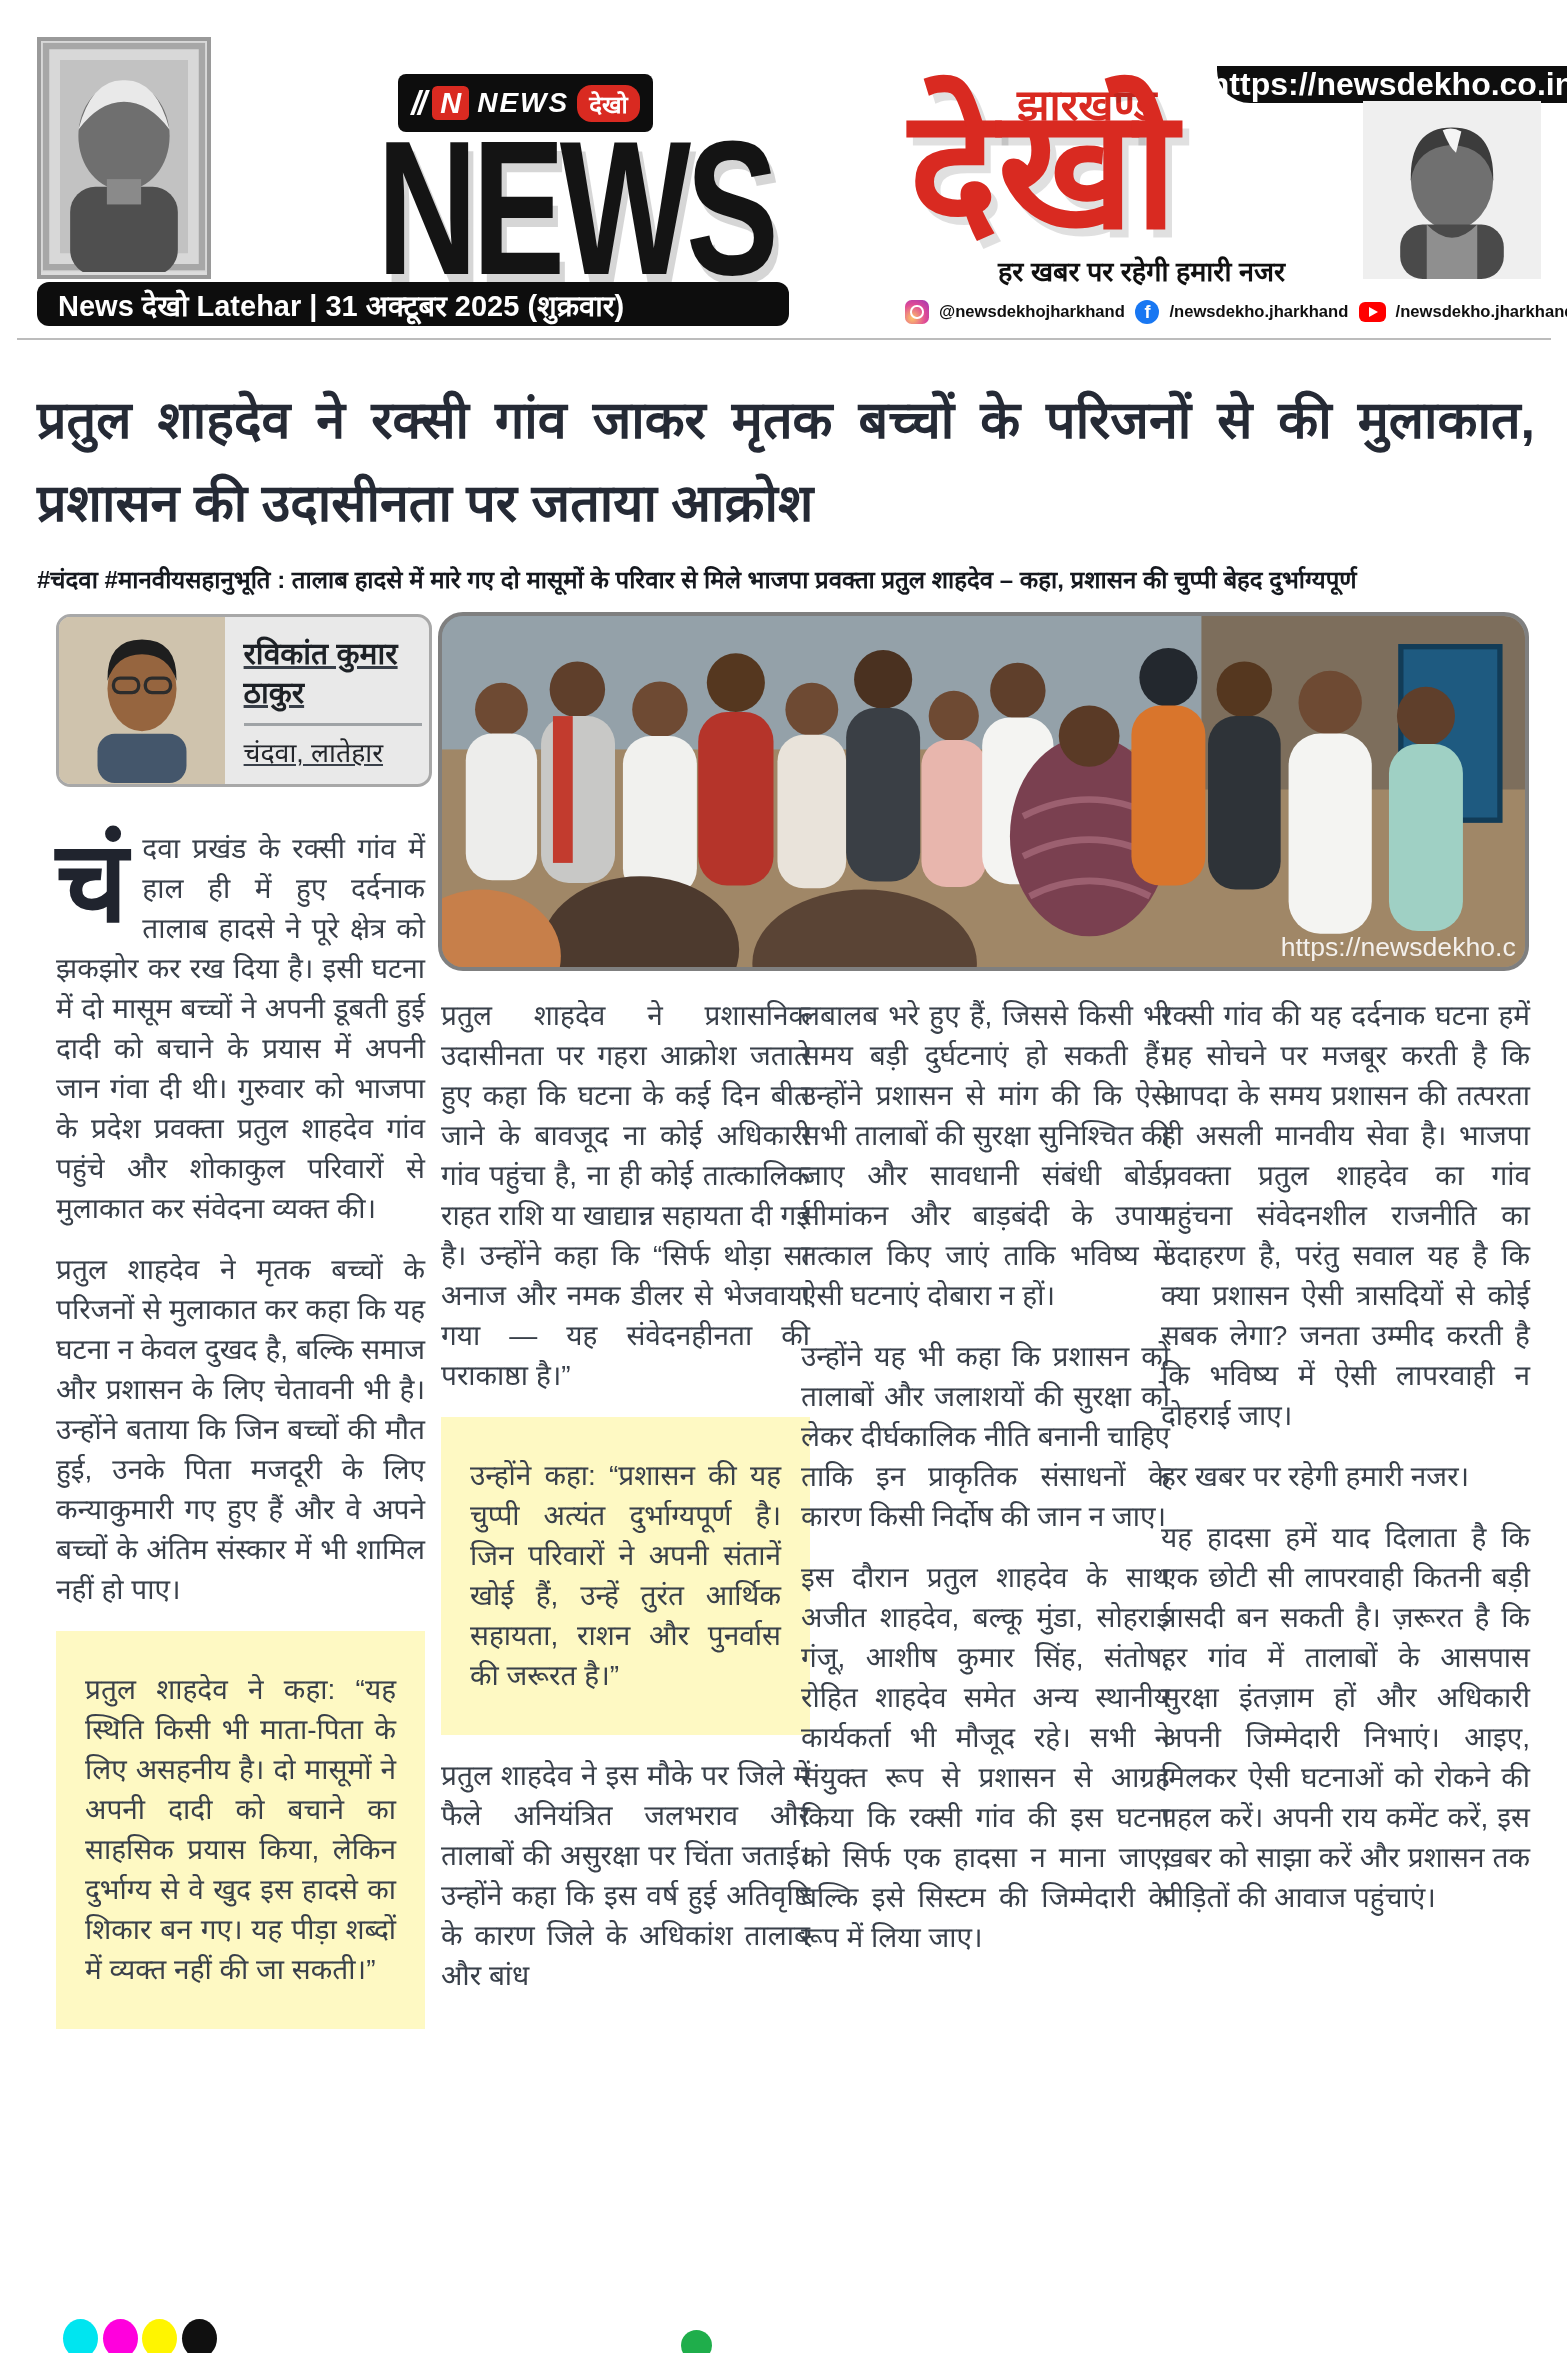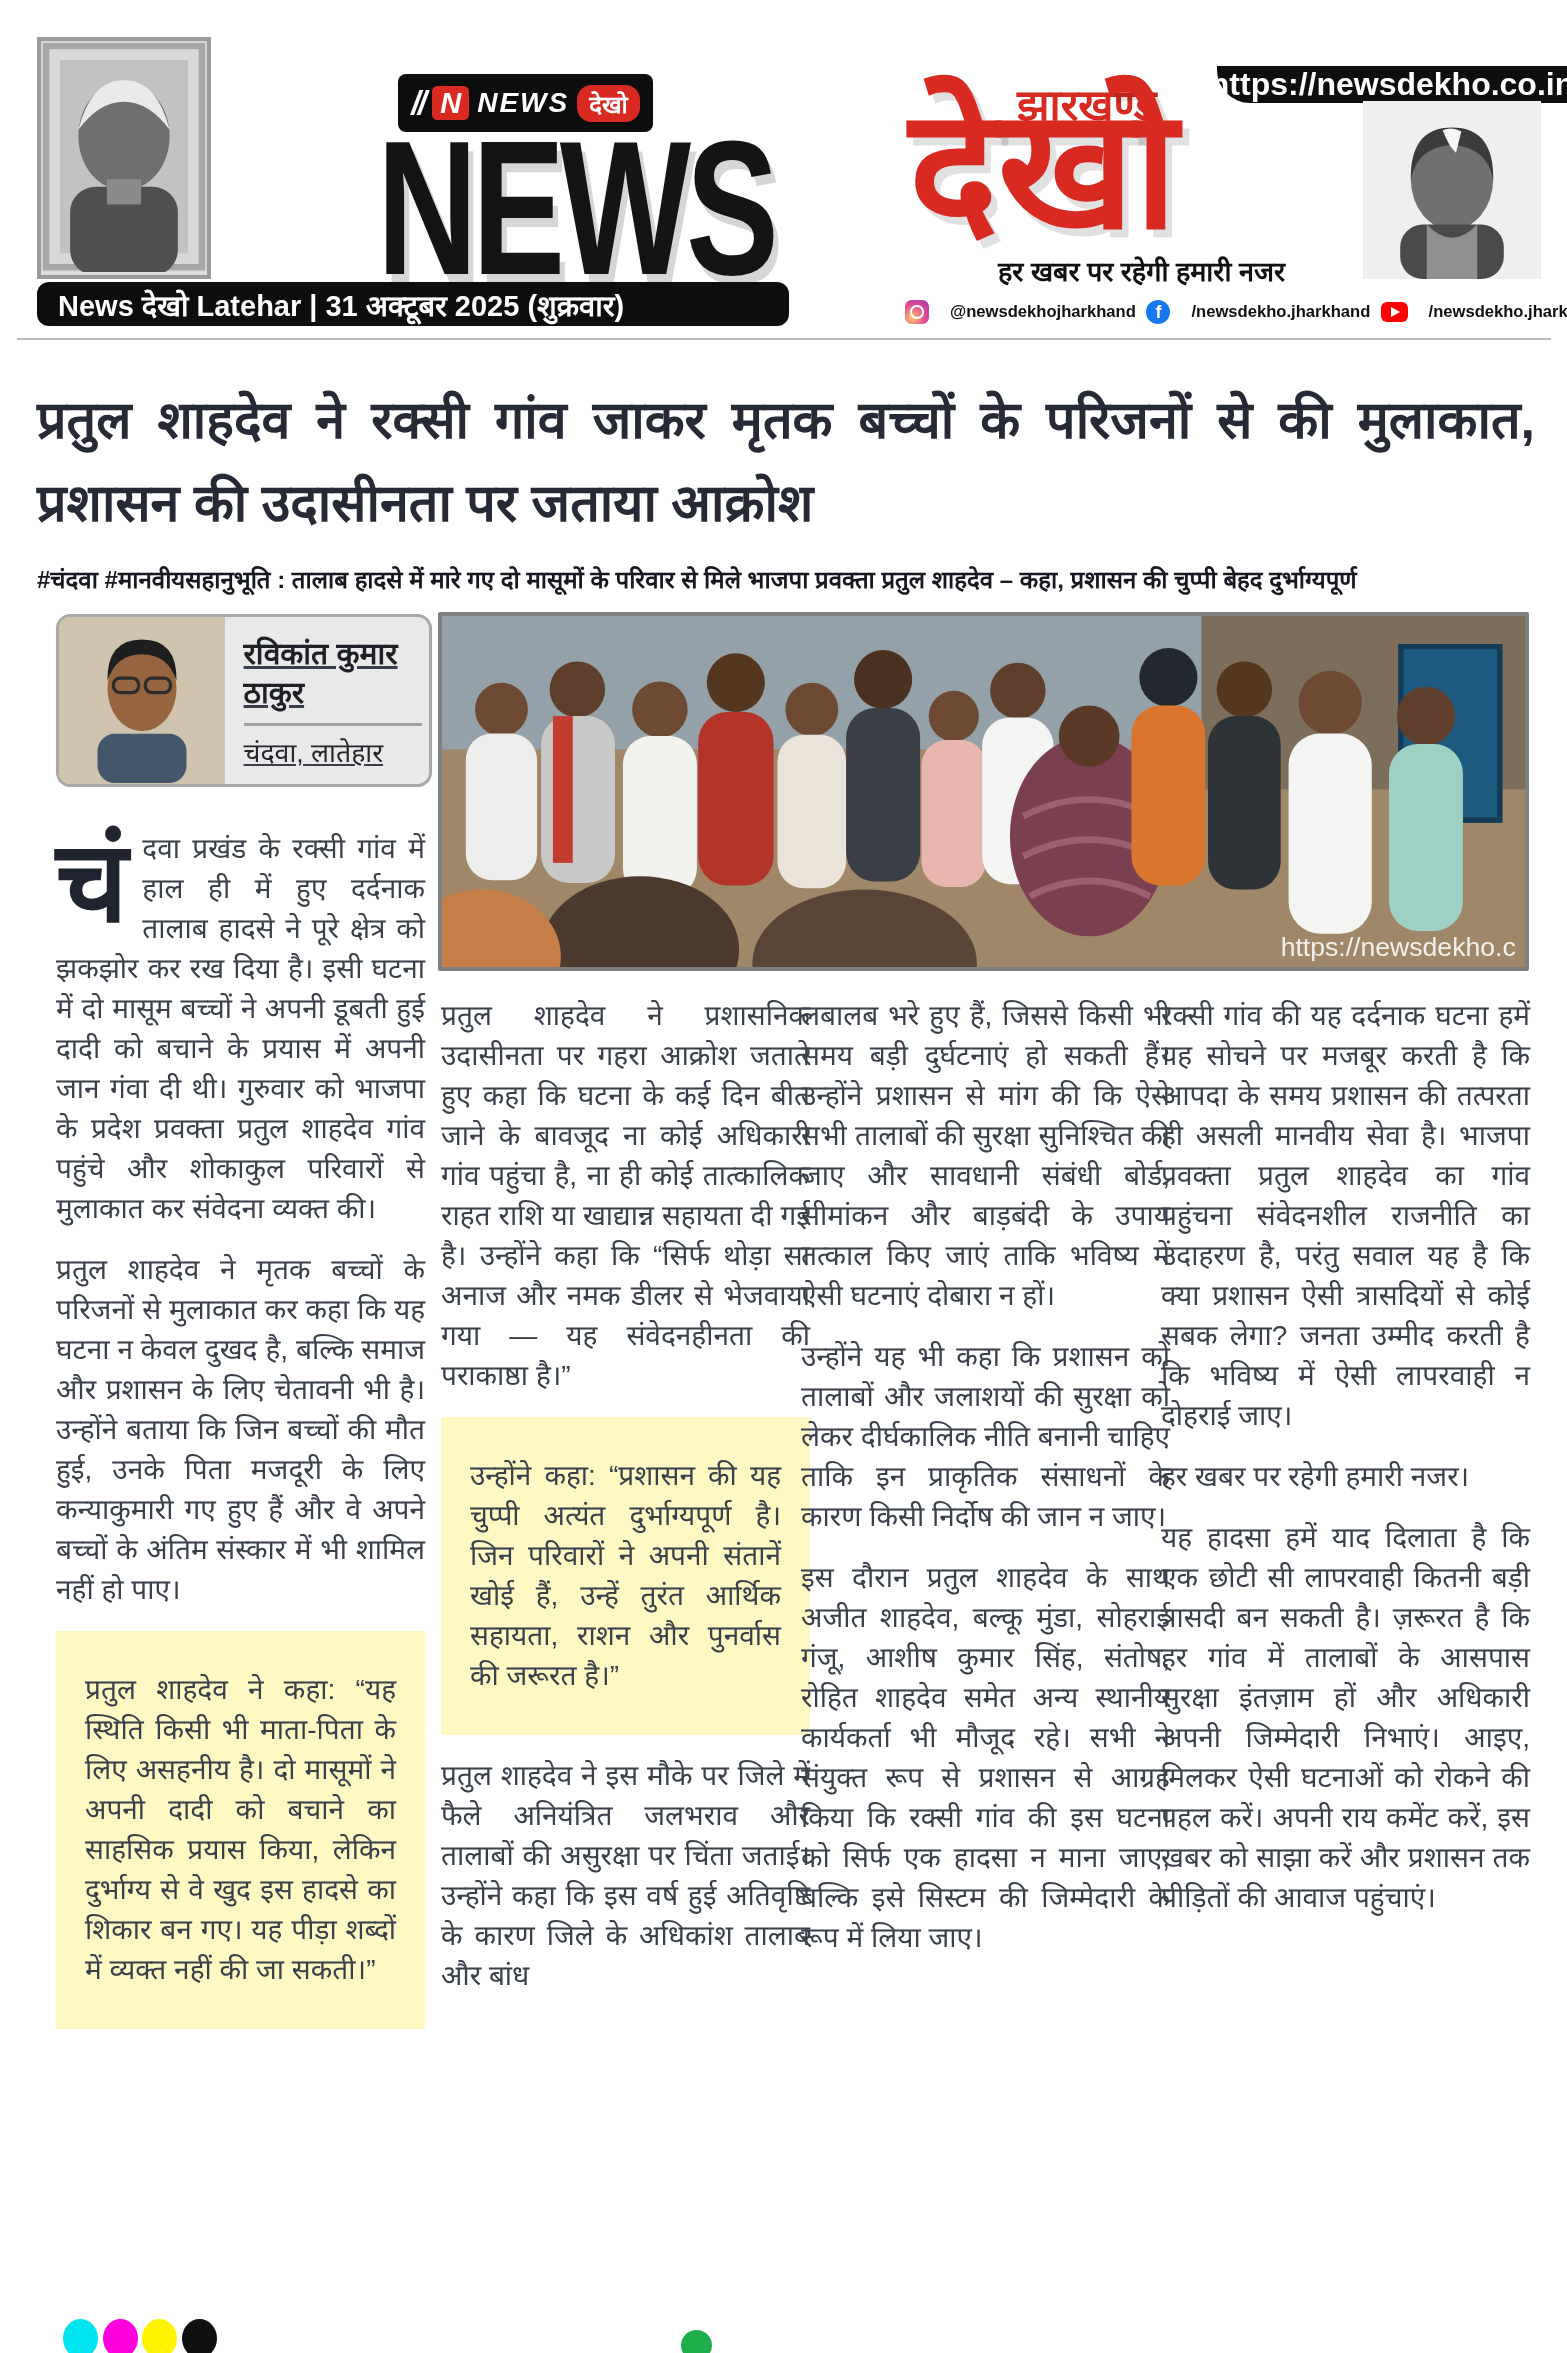--- a/index.html
+++ b/index.html
@@ -25,21 +25,21 @@
   .logo-dekho{position:absolute;left:909px;top:78px;font-size:167px;line-height:1.1;font-weight:800;
       color:#d92a21;text-shadow:6.6px 8px 0 rgba(0,0,0,0.12);}
   .logo-tagline{position:absolute;left:998px;top:252px;font-size:27px;font-weight:800;color:#101010;}
   .url-bar{position:absolute;left:1217px;top:66px;width:350px;height:37px;background:#0e0e0e;color:#fff;
       font-weight:800;font-size:32px;display:flex;align-items:center;justify-content:center;
       border-radius:0 0 0 33px;}
   .edition-bar{position:absolute;left:37px;top:282px;width:752px;height:44px;background:#0d0d0d;color:#fff;
       border-radius:12px;display:flex;align-items:center;padding-left:21px;font-size:29px;font-weight:700;
       box-sizing:border-box;white-space:nowrap;}
   .social-row{position:absolute;left:905px;top:300px;display:flex;gap:10.6px;align-items:center;}
-  .social-item{display:flex;gap:21px;align-items:center;font-size:16.6px;font-weight:800;color:#101010;white-space:nowrap;}
+  .social-item{display:flex;gap:10px;align-items:center;font-size:16.6px;font-weight:800;color:#101010;white-space:nowrap;}
   .s-ic{flex:none;display:flex;align-items:center;justify-content:center;}
   .ig{width:24px;height:24px;border-radius:6.6px;position:relative;
       background:radial-gradient(circle at 30% 75%,#fdc468,#df4996 55%,#9b36b7);}
   .ig::after{content:"";position:absolute;inset:5.3px;border:2px solid #fff;border-radius:50%;}
   .fb{width:24px;height:24px;border-radius:50%;background:#1877f2;color:#fff;font-weight:900;font-size:18px;}
   .fb::before{content:"f";}
   .yt{width:26.6px;height:20px;border-radius:6px;background:#f00;}
   .yt::before{content:"";display:block;width:0;height:0;border-left:9.3px solid #fff;
       border-top:5.3px solid transparent;border-bottom:5.3px solid transparent;margin-left:2.7px;}
   .header-rule{position:absolute;left:16.6px;top:338px;width:1534px;height:2px;background:#bcbcbc;}
@@ -53,21 +53,21 @@
   .reporter-card{position:absolute;left:56px;top:614px;width:376px;height:173px;background:#e9e9e9;
       border:3.3px solid #a8a8a8;border-radius:14.6px;overflow:hidden;display:flex;box-sizing:border-box;}
   .reporter-photo{width:166px;height:100%;flex:none;background:#cfc3ad;}
   .reporter-info{padding:17.3px 0 0 18.6px;box-sizing:border-box;text-decoration:underline;}
   .reporter-name{font-size:30px;font-weight:800;color:#1d2126;line-height:1.3;width:178px;}
   .reporter-divider{height:3.3px;background:#9fa3a6;margin:10.6px 0 8px;width:178px;}
   .reporter-location{font-size:26.6px;color:#23262b;}
 
   
   .main-photo{position:absolute;left:438px;top:612px;width:1091px;height:359px;border:4.6px solid #7f7f7f;
-      border-radius:2px;overflow:hidden;box-sizing:border-box;background:#8d9aa2;}
+      border-radius:25px;overflow:hidden;box-sizing:border-box;background:#8d9aa2;}
   .main-photo svg{display:block;width:100%;height:100%;}
   .photo-watermark{position:absolute;right:9.3px;bottom:4px;color:rgba(255,255,255,0.88);font-size:26.6px;}
 
   
   .col{position:absolute;width:369px;font-size:28px;line-height:40px;text-align:justify;color:#39404a;}
   .col p{margin:0 0 21px;}
   .col1{left:56px;top:829px;}
   .col2{left:441px;top:996px;}
   .col3{left:801px;top:996px;}
   .col4{left:1161px;top:996px;}

